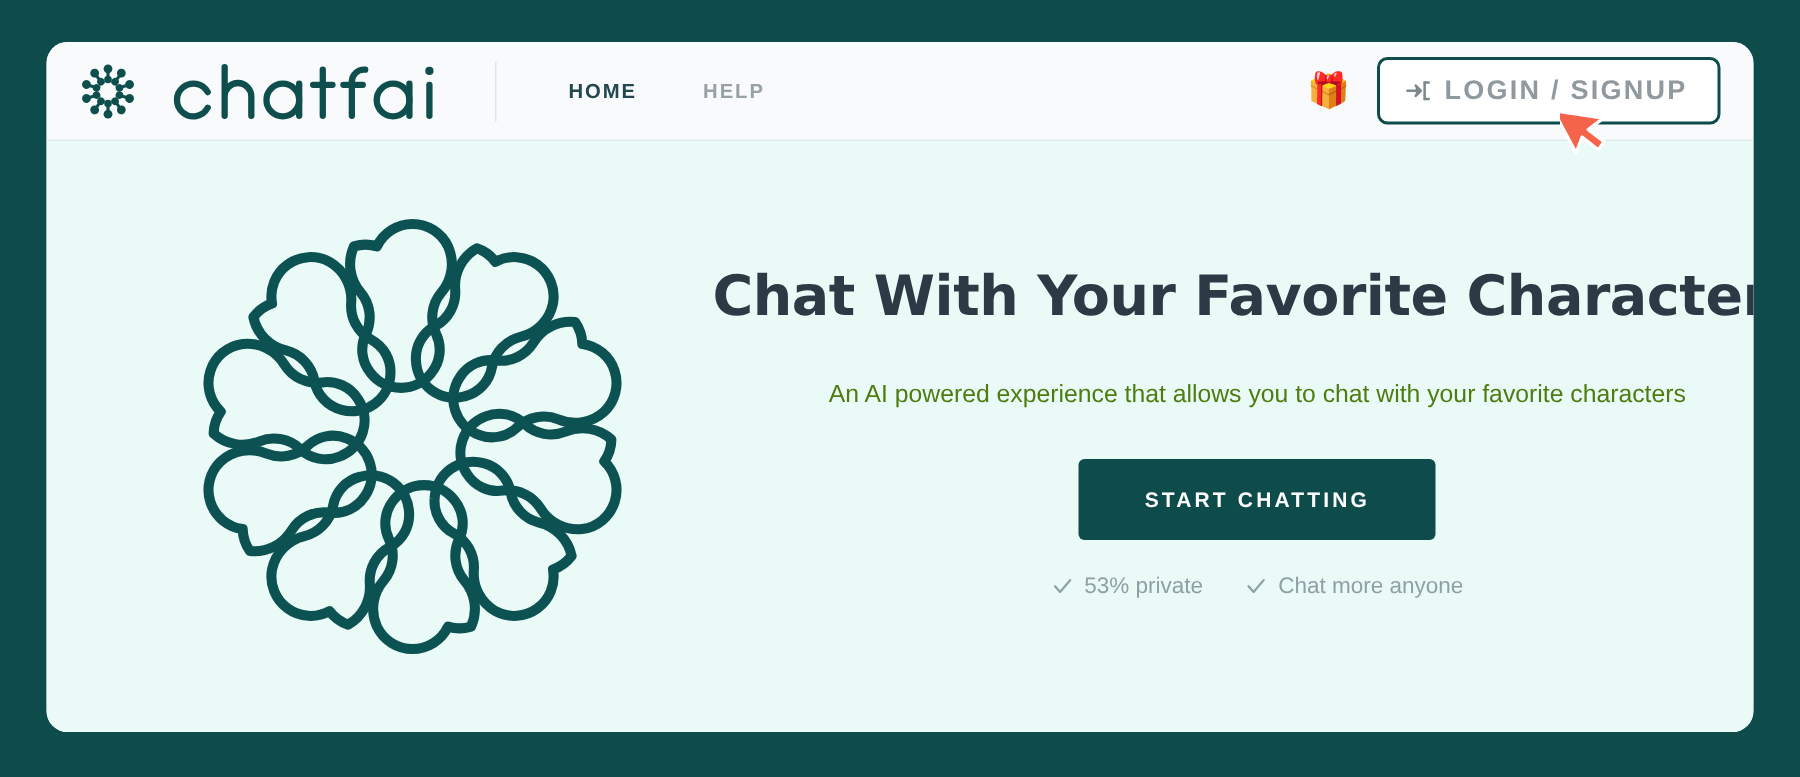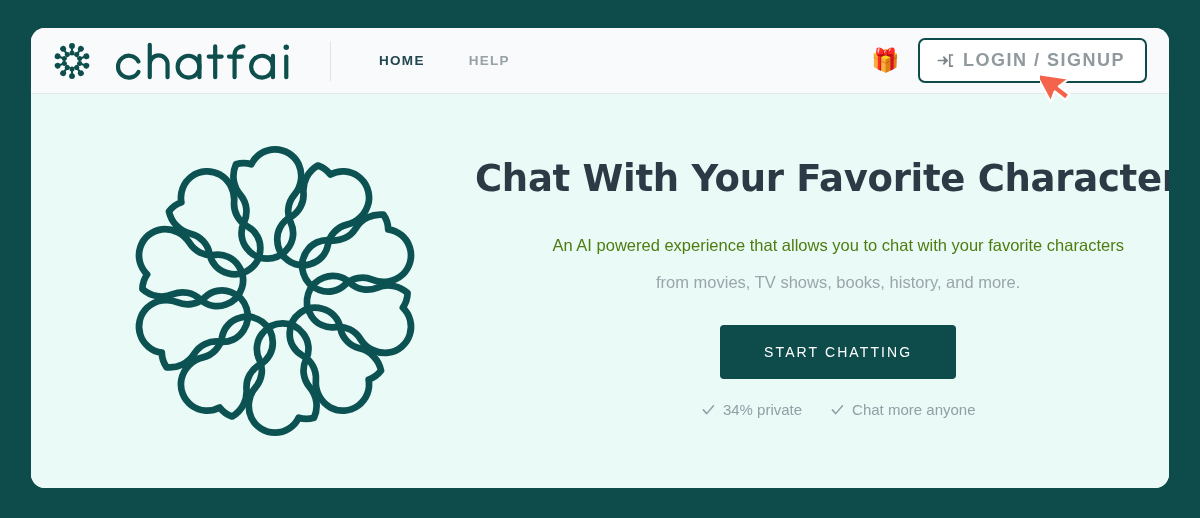--- a/index.html
+++ b/index.html
@@ -196,21 +196,21 @@
   }
 
   .cta-button {
     margin-top: 24px;
     background: #0e4c4c;
     color: #ffffff;
     border: none;
     border-radius: 4px;
     padding: 19px 44px;
     font-size: 14px;
-    font-weight: 400;
+    font-weight: 700;
     letter-spacing: 2.1px;
     cursor: pointer;
     font-family: "Liberation Sans", sans-serif;
   }
 
   .hero-features {
     margin-top: 22px;
     display: flex;
     align-items: center;
     gap: 28px;
@@ -392,32 +392,31 @@
             </g>
           </svg>
         </span>
       </div>
 
       <div class="hero-content">
 
         <h1 class="hero-title">Chat With Your Favorite Characters</h1>
 
         <p class="hero-sub">An AI powered experience that allows you to chat with your favorite characters</p>
-        <p class="hero-sub-2">from movies, TV shows, books, history, and more.</p>
 
         <button class="cta-button">START CHATTING</button>
 
         <div class="hero-features">
           <div class="feature">
             <span class="check-icon">
               <svg viewBox="0 0 16 16" xmlns="http://www.w3.org/2000/svg">
                 <path d="M2.5 8.4l3.6 4 7.2-8.4" fill="none" stroke="#8fa0a6" stroke-width="1.6" stroke-linecap="round" stroke-linejoin="round"></path>
               </svg>
             </span>
-            <span>34% private</span>
+            <span>53% private</span>
           </div>
           <div class="feature">
             <span class="check-icon">
               <svg viewBox="0 0 16 16" xmlns="http://www.w3.org/2000/svg">
                 <path d="M2.5 8.4l3.6 4 7.2-8.4" fill="none" stroke="#8fa0a6" stroke-width="1.6" stroke-linecap="round" stroke-linejoin="round"></path>
               </svg>
             </span>
             <span>Chat more anyone</span>
           </div>
         </div>

